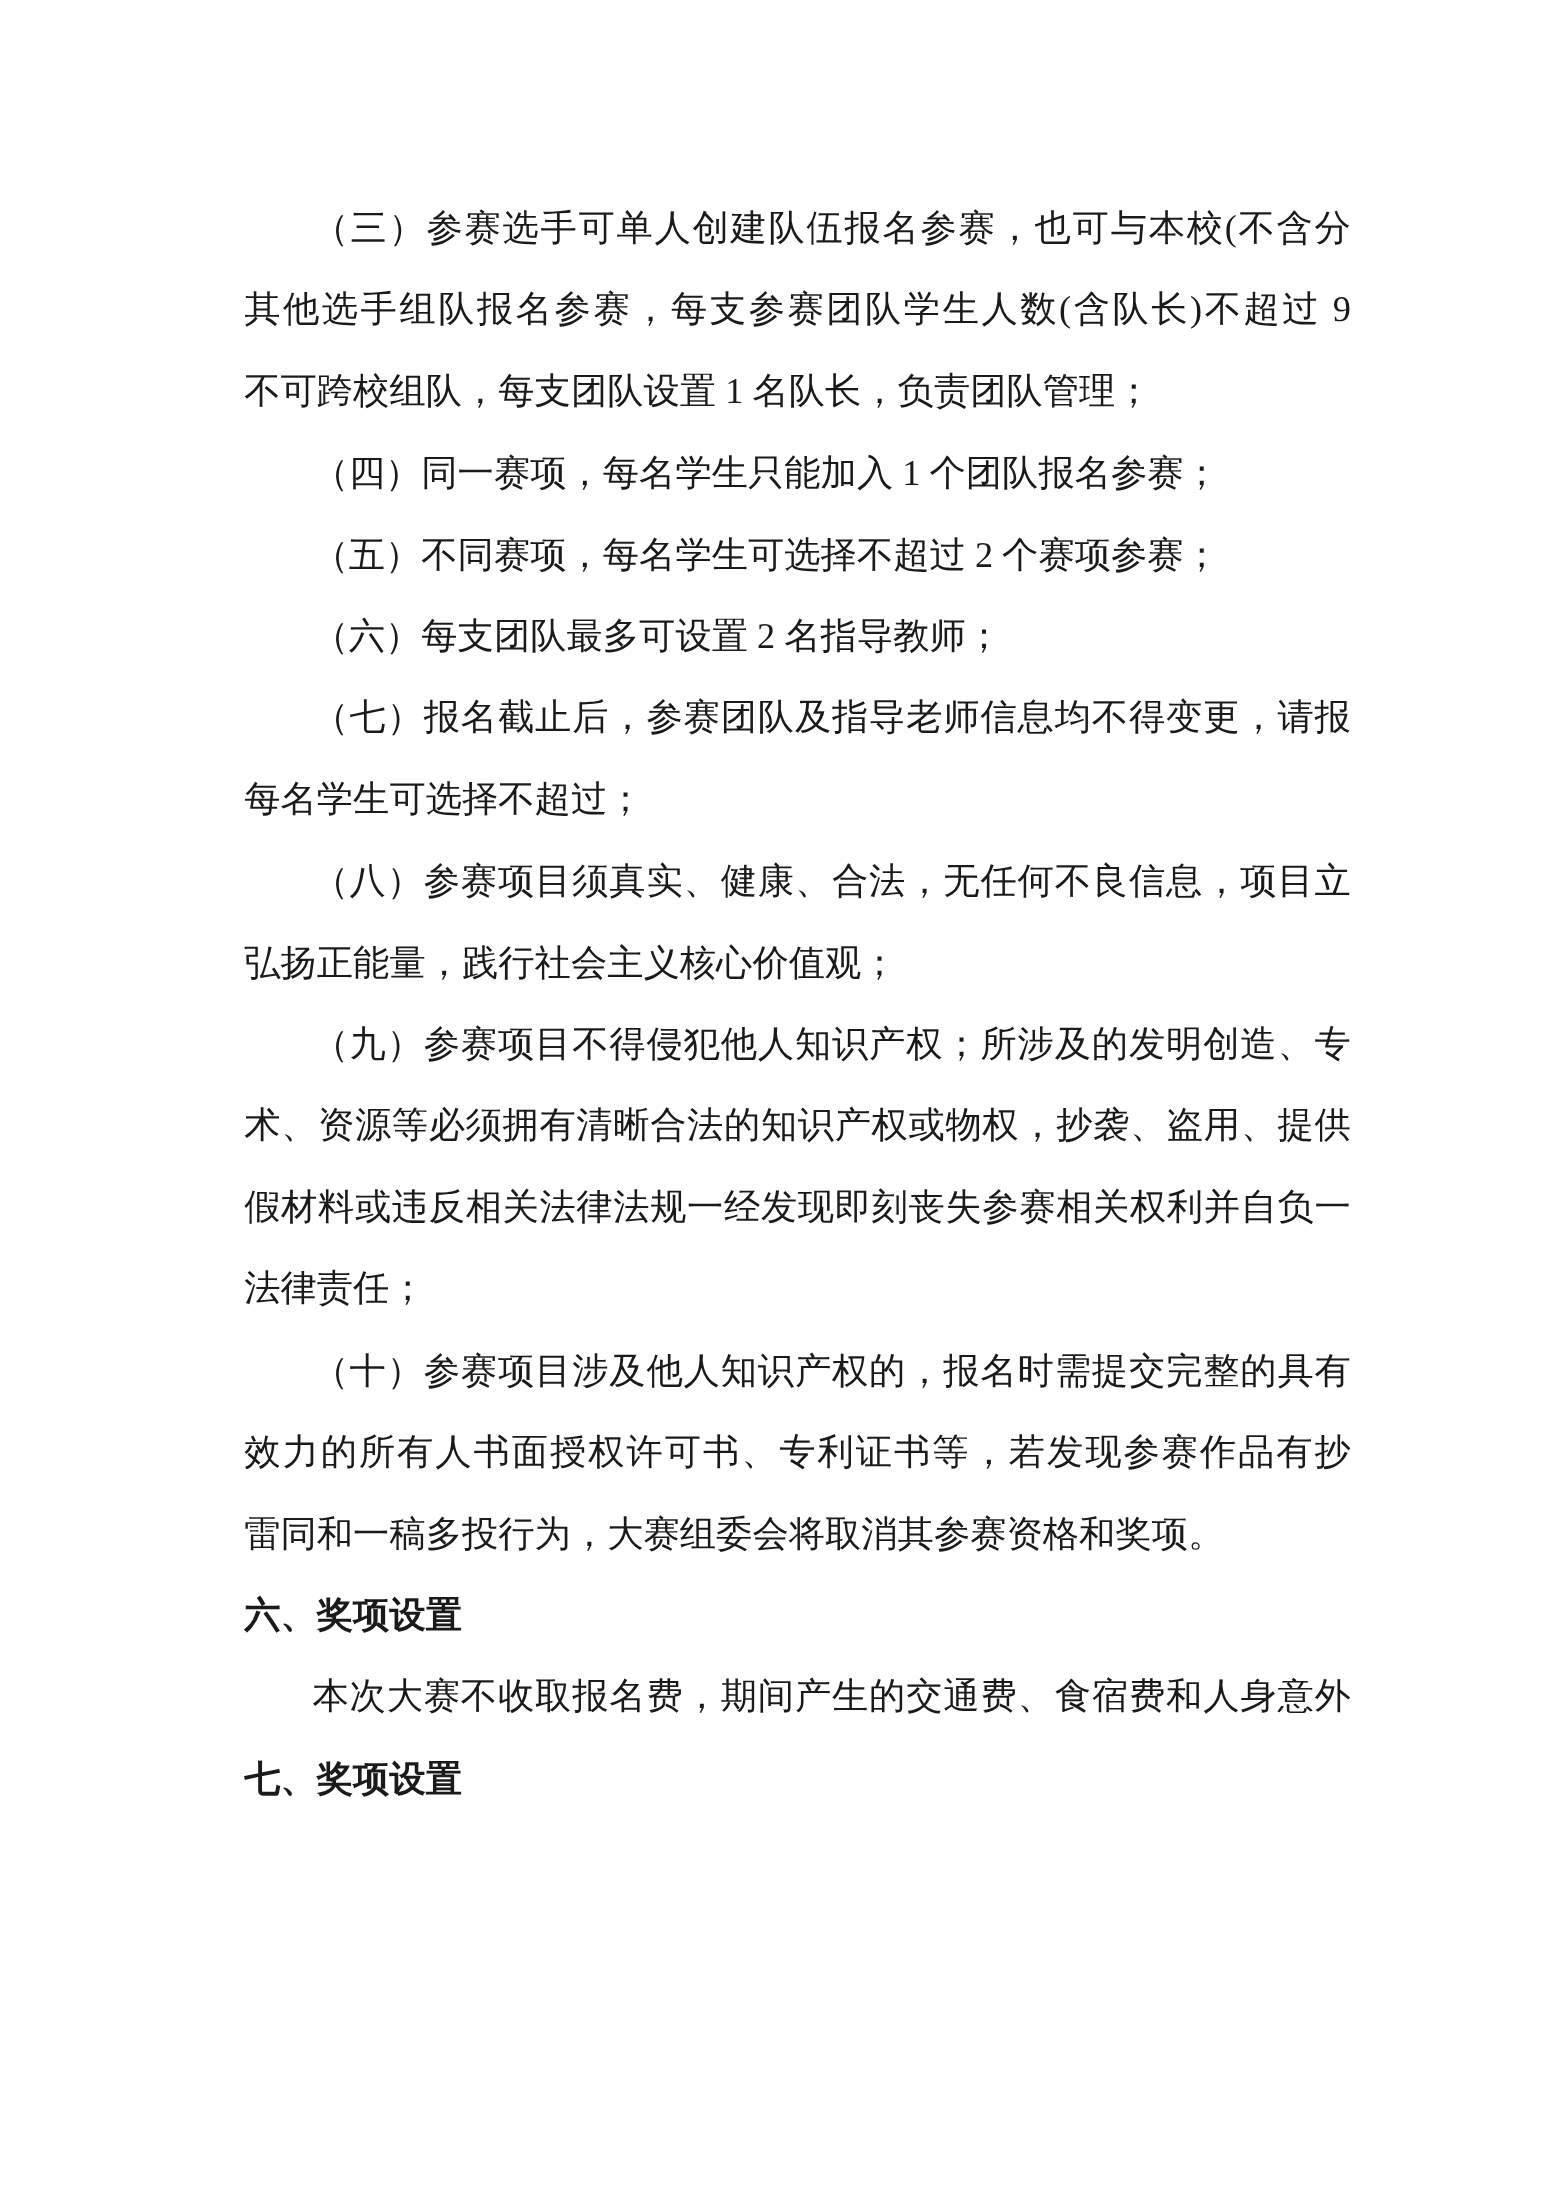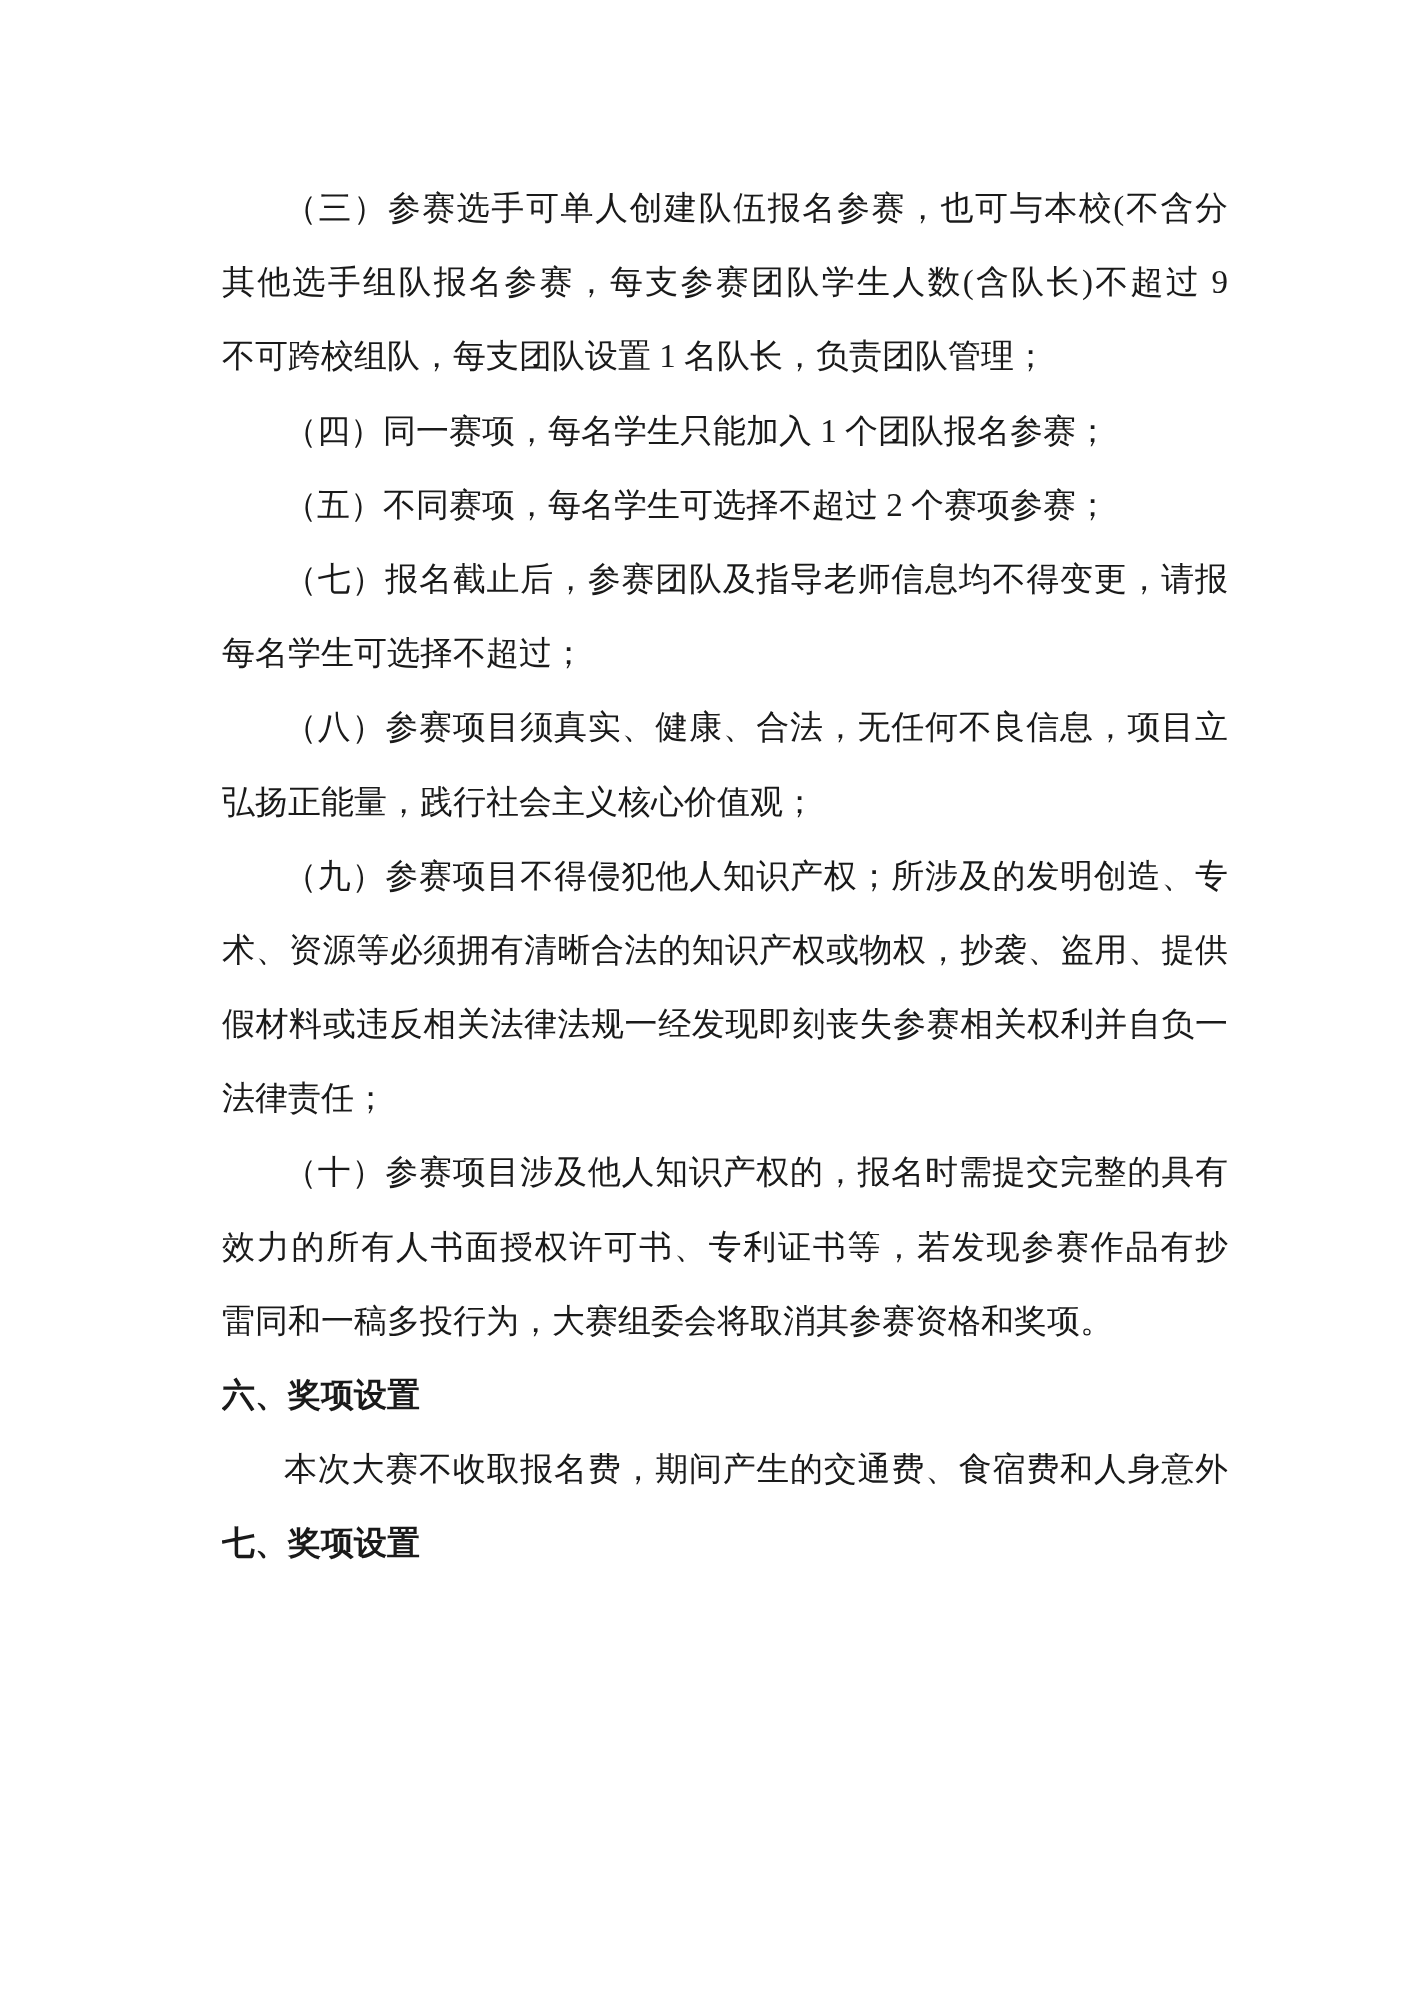--- a/index.html
+++ b/index.html
@@ -43,20 +43,21 @@
 </head>
 <body>
 
 <div class="page">
   <div class="doc">
     <div class="line indent justify">（三）参赛选手可单人创建队伍报名参赛，也可与本校(不含分校)</div>
     <div class="line justify">其他选手组队报名参赛，每支参赛团队学生人数(含队长)不超过 9 人。</div>
     <div class="line">不可跨校组队，每支团队设置 1 名队长，负责团队管理；</div>
     <div class="line indent">（四）同一赛项，每名学生只能加入 1 个团队报名参赛；</div>
     <div class="line indent">（五）不同赛项，每名学生可选择不超过 2 个赛项参赛；</div>
+    <div class="line indent">（六）每支团队最多可设置 2 名指导教师；</div>
     <div class="line indent justify">（七）报名截止后，参赛团队及指导老师信息均不得变更，请报名时</div>
     <div class="line">每名学生可选择不超过；</div>
     <div class="line indent justify">（八）参赛项目须真实、健康、合法，无任何不良信息，项目立意应</div>
     <div class="line">弘扬正能量，践行社会主义核心价值观；</div>
     <div class="line indent justify">（九）参赛项目不得侵犯他人知识产权；所涉及的发明创造、专利技</div>
     <div class="line justify">术、资源等必须拥有清晰合法的知识产权或物权，抄袭、盗用、提供虚</div>
     <div class="line justify">假材料或违反相关法律法规一经发现即刻丧失参赛相关权利并自负一切</div>
     <div class="line">法律责任；</div>
     <div class="line indent justify">（十）参赛项目涉及他人知识产权的，报名时需提交完整的具有法律</div>
     <div class="line justify">效力的所有人书面授权许可书、专利证书等，若发现参赛作品有抄袭、</div>

